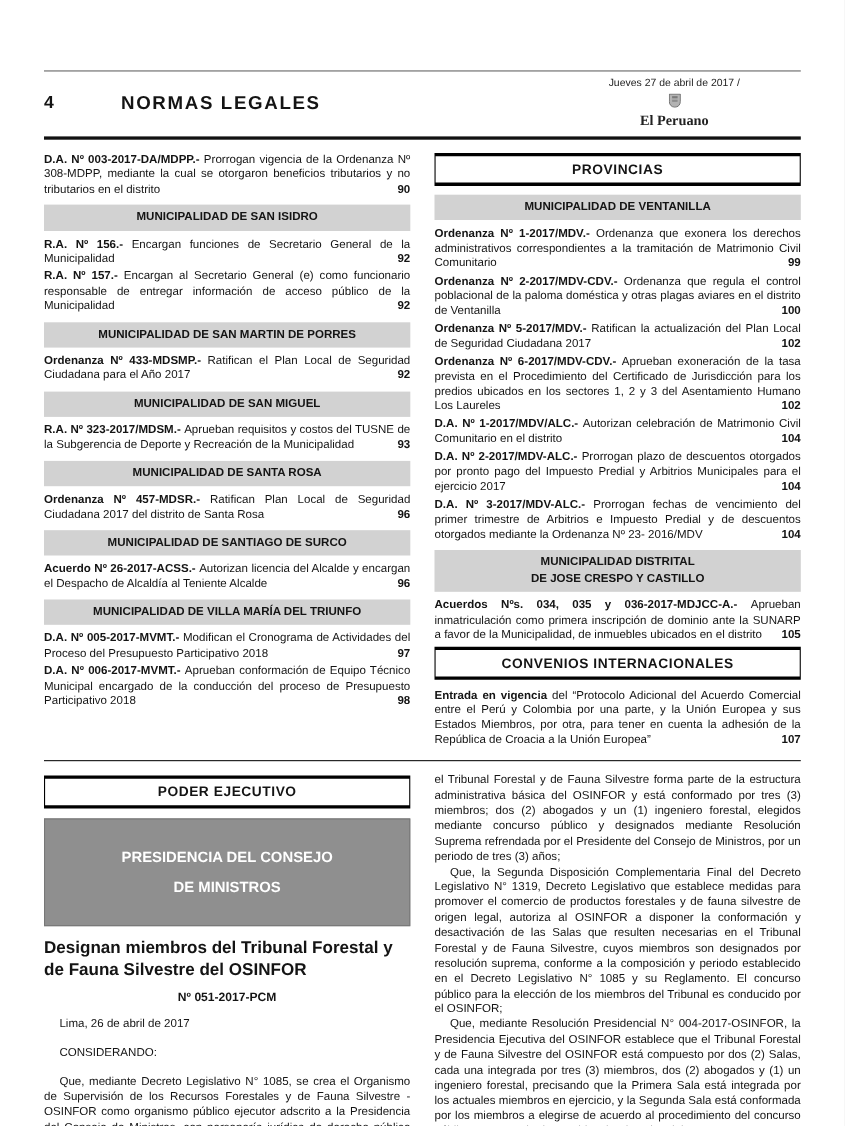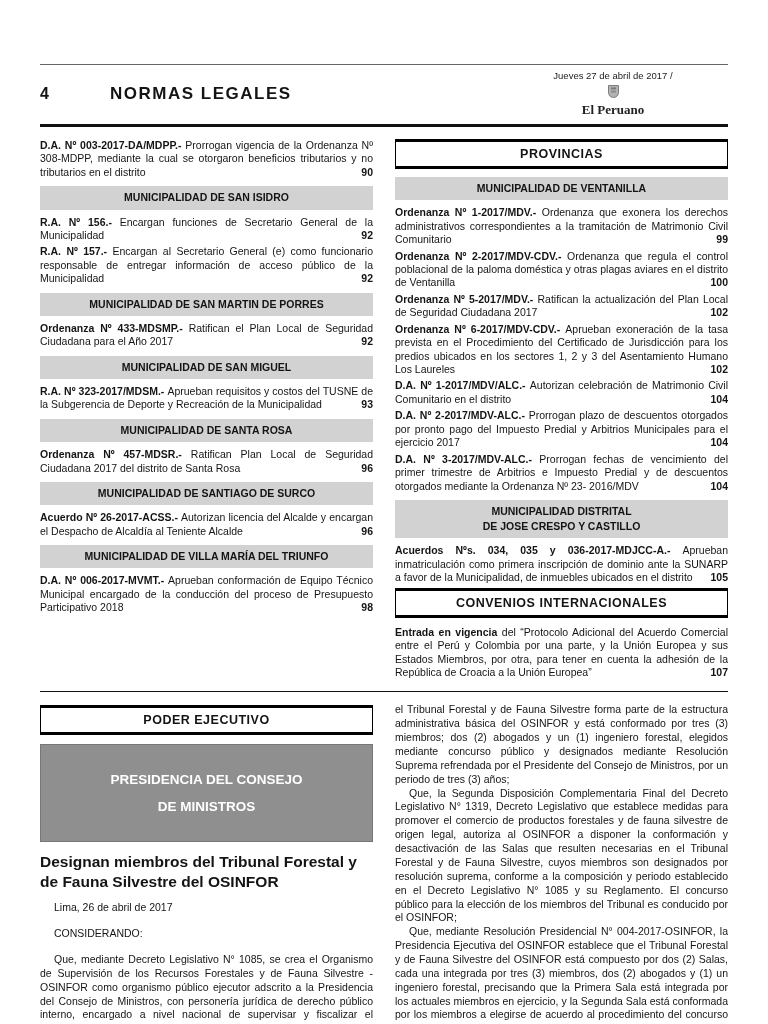--- a/index.html
+++ b/index.html
@@ -92,20 +92,21 @@
           <div class="secbar-line">MUNICIPALIDAD DE SANTA ROSA</div>
         </div>
         <p class="entry"><span class="ref">Ordenanza Nº 457-MDSR.- </span><span class="txt">Ratifican Plan Local de Seguridad Ciudadana 2017 del distrito de Santa Rosa </span><span class="pg">96</span></p>
         <div class="secbar">
           <div class="secbar-line">MUNICIPALIDAD DE SANTIAGO DE SURCO</div>
         </div>
         <p class="entry"><span class="ref">Acuerdo Nº 26-2017-ACSS.- </span><span class="txt">Autorizan licencia del Alcalde y encargan el Despacho de Alcaldía al Teniente Alcalde </span><span class="pg">96</span></p>
         <div class="secbar">
           <div class="secbar-line">MUNICIPALIDAD DE VILLA MARÍA DEL TRIUNFO</div>
         </div>
+        <p class="entry"><span class="ref">D.A. Nº 005-2017-MVMT.- </span><span class="txt">Modifican el Cronograma de Actividades del Proceso del Presupuesto Participativo 2018 </span><span class="pg">97</span></p>
         <p class="entry"><span class="ref">D.A. Nº 006-2017-MVMT.- </span><span class="txt">Aprueban conformación de Equipo Técnico Municipal encargado de la conducción del proceso de Presupuesto Participativo 2018 </span><span class="pg">98</span></p>
       </div>
     <div class="col" id="toc-right">
         <div class="banner">PROVINCIAS</div>
         <div class="secbar">
           <div class="secbar-line">MUNICIPALIDAD DE VENTANILLA</div>
         </div>
         <p class="entry"><span class="ref">Ordenanza Nº 1-2017/MDV.- </span><span class="txt">Ordenanza que exonera los derechos administrativos correspondientes a la tramitación de Matrimonio Civil Comunitario </span><span class="pg">99</span></p>
         <p class="entry"><span class="ref">Ordenanza Nº 2-2017/MDV-CDV.- </span><span class="txt">Ordenanza que regula el control poblacional de la paloma doméstica y otras plagas aviares en el distrito de Ventanilla </span><span class="pg">100</span></p>
         <p class="entry"><span class="ref">Ordenanza Nº 5-2017/MDV.- </span><span class="txt">Ratifican la actualización del Plan Local de Seguridad Ciudadana 2017 </span><span class="pg">102</span></p>
@@ -126,20 +127,21 @@
   <div class="divider"></div>
 
   <div class="cols body">
     <div class="col" id="body-left">
         <div class="banner">PODER EJECUTIVO</div>
         <div class="agencybox">
           <div class="agency-line">PRESIDENCIA DEL CONSEJO</div>
           <div class="agency-line">DE MINISTROS</div>
         </div>
         <h2 class="art-title">Designan miembros del Tribunal Forestal y de Fauna Silvestre del OSINFOR</h2>
+        <div class="res2">Nº 051-2017-PCM</div>
         <p class="para spaced">Lima, 26 de abril de 2017</p>
         <p class="para spaced">CONSIDERANDO:</p>
         <p class="para">Que, mediante Decreto Legislativo N° 1085, se crea el Organismo de Supervisión de los Recursos Forestales y de Fauna Silvestre - OSINFOR como organismo público ejecutor adscrito a la Presidencia del Consejo de Ministros, con personería jurídica de derecho público interno, encargado a nivel nacional de supervisar y fiscalizar el aprovechamiento sostenible y la conservación de los recursos forestales y de fauna silvestre, así como de los servicios ambientales provenientes del bosque, entre otras facultades otorgadas;</p>
       </div>
     <div class="col" id="body-right">
         <p class="para noindent">el Tribunal Forestal y de Fauna Silvestre forma parte de la estructura administrativa básica del OSINFOR y está conformado por tres (3) miembros; dos (2) abogados y un (1) ingeniero forestal, elegidos mediante concurso público y designados mediante Resolución Suprema refrendada por el Presidente del Consejo de Ministros, por un periodo de tres (3) años;</p>
         <p class="para">Que, la Segunda Disposición Complementaria Final del Decreto Legislativo N° 1319, Decreto Legislativo que establece medidas para promover el comercio de productos forestales y de fauna silvestre de origen legal, autoriza al OSINFOR a disponer la conformación y desactivación de las Salas que resulten necesarias en el Tribunal Forestal y de Fauna Silvestre, cuyos miembros son designados por resolución suprema, conforme a la composición y periodo establecido en el Decreto Legislativo N° 1085 y su Reglamento. El concurso público para la elección de los miembros del Tribunal es conducido por el OSINFOR;</p>
         <p class="para">Que, mediante Resolución Presidencial N° 004-2017-OSINFOR, la Presidencia Ejecutiva del OSINFOR establece que el Tribunal Forestal y de Fauna Silvestre del OSINFOR está compuesto por dos (2) Salas, cada una integrada por tres (3) miembros, dos (2) abogados y (1) un ingeniero forestal, precisando que la Primera Sala está integrada por los actuales miembros en ejercicio, y la Segunda Sala está conformada por los miembros a elegirse de acuerdo al procedimiento del concurso público que apruebe la Presidencia Ejecutiva del OSINFOR;</p>
         <p class="para">Que, mediante Resolución Presidencial N° 006-2017-OSINFOR, la Presidencia Ejecutiva del OSINFOR aprueba el procedimiento del concurso público para la elección de los miembros de la Segunda Sala del</p>
       </div>

